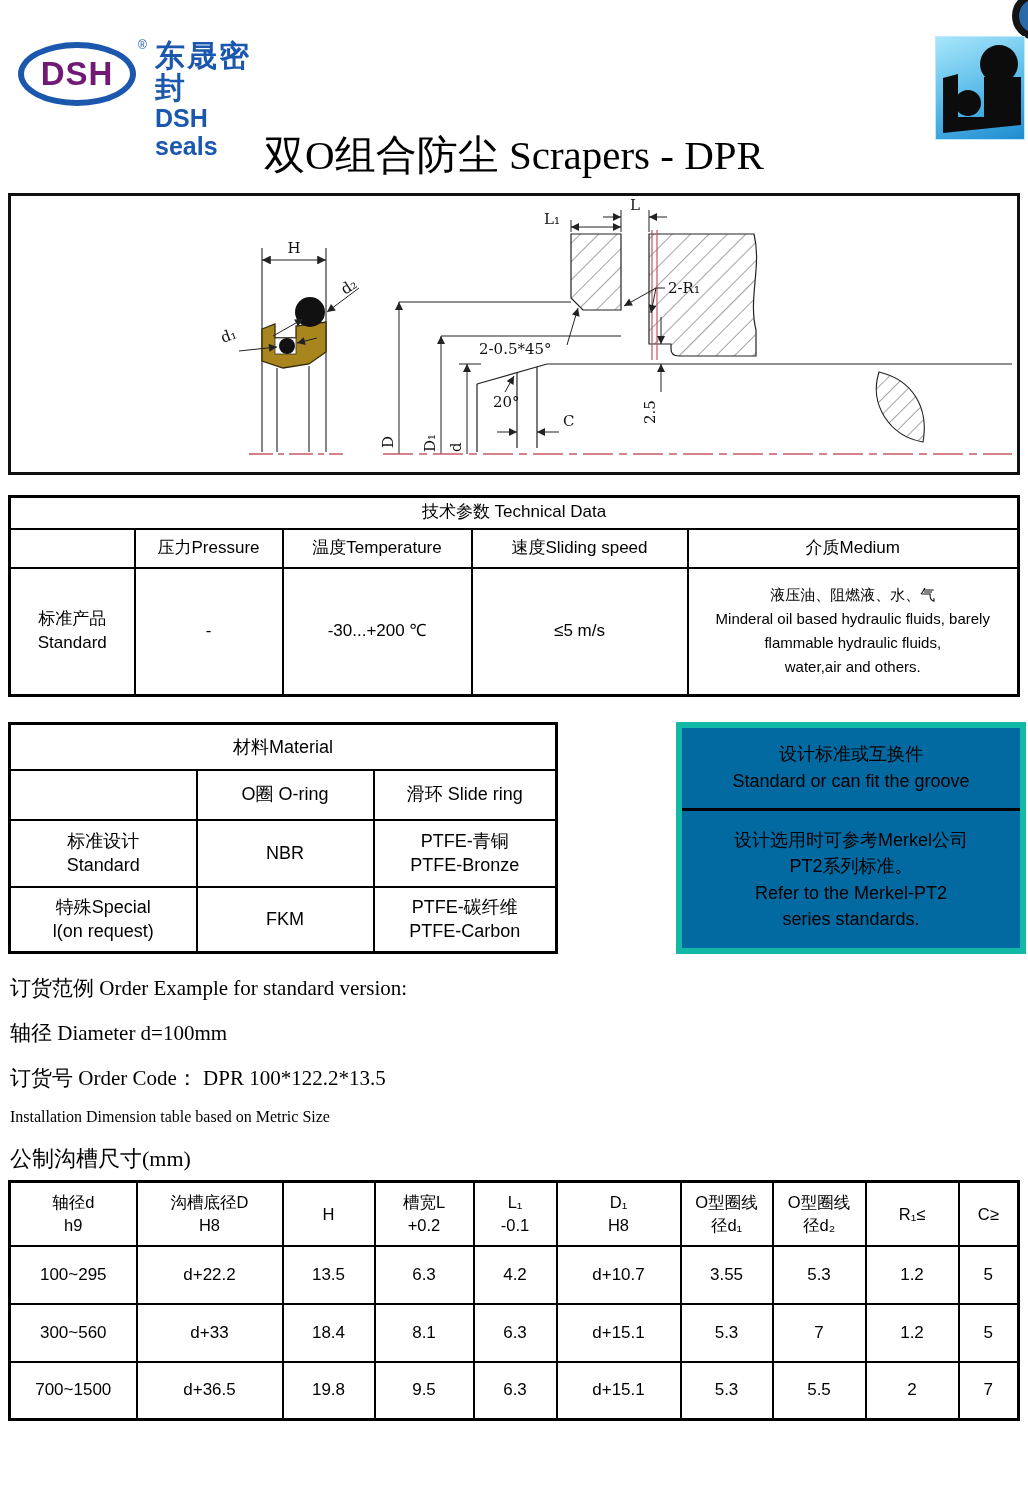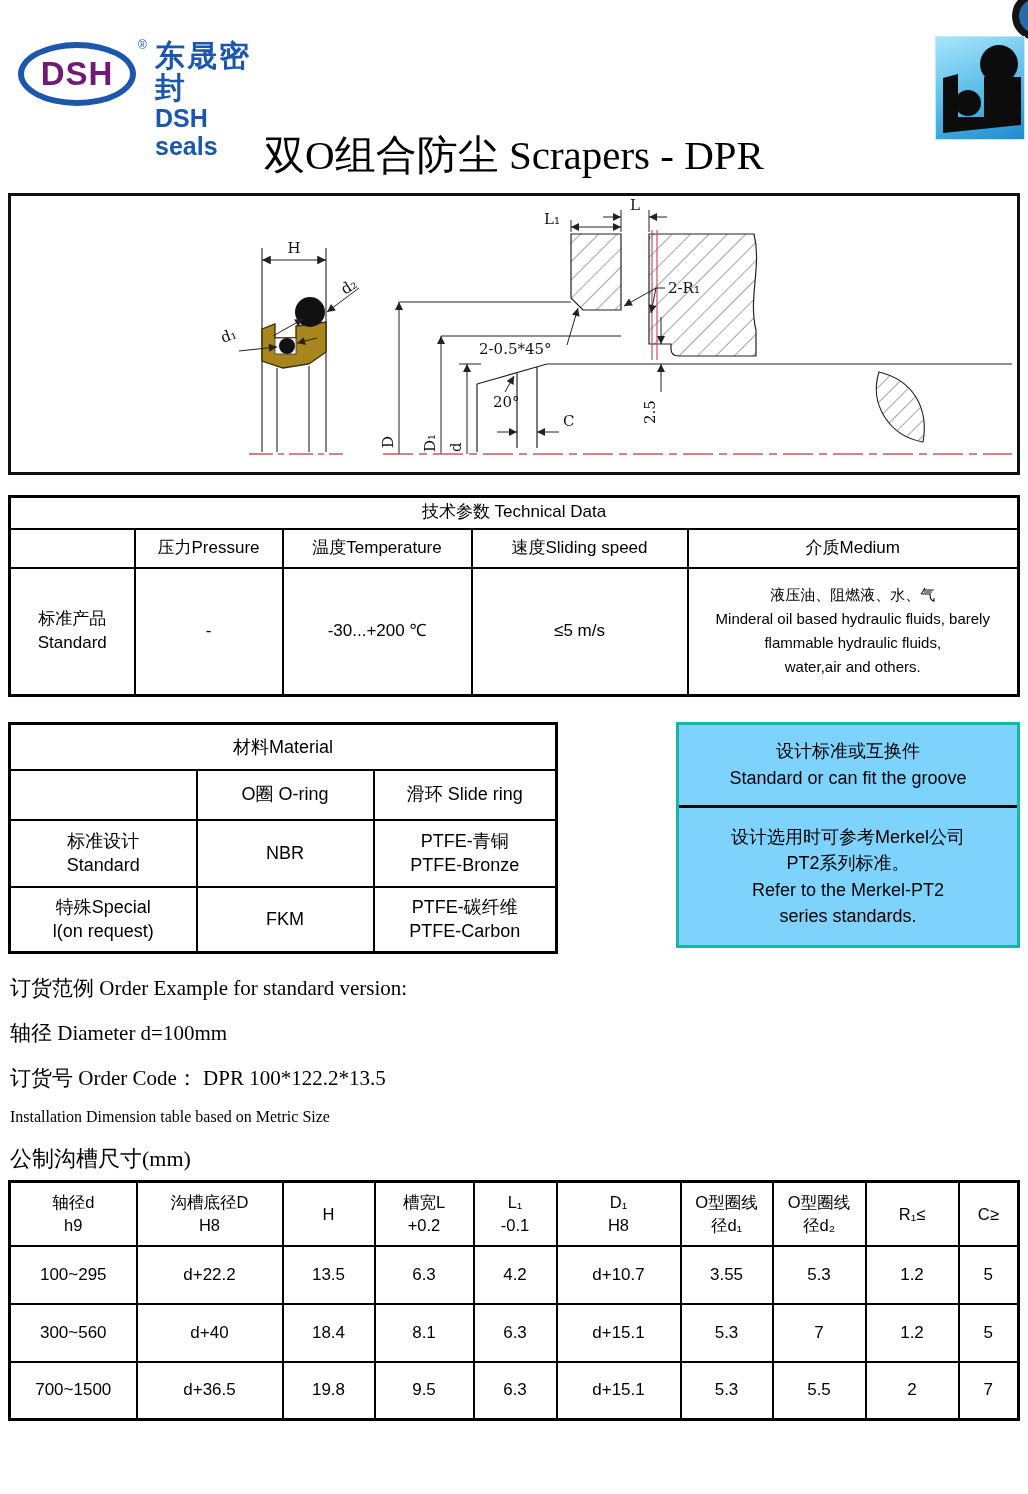--- a/index.html
+++ b/index.html
@@ -55,21 +55,21 @@
   .tech td{font-size:17px;line-height:1.45;}
   .tech .med{font-size:15px;line-height:1.6;}
   .h38{height:32px;} .h39{height:39px;} .h128{height:128px;}
   .h46{height:46px;} .h50{height:50px;} .h67{height:67px;} .h66{height:66px;}
 
   .mat{left:8px;top:722px;width:550px;}
   .mat td{font-size:18px;line-height:1.35;}
 
   .stdbox{
     left:676px;top:722px;width:338px;height:220px;
-    border:3px solid #14b8a6;background:#7dd3fc;
+    border:6px solid #14b8a6;background:#0369a1;
   }
   .std-top{
     height:80px;border-bottom:3px solid #000;
     display:flex;align-items:center;justify-content:center;
     font-size:18px;line-height:1.5;text-align:center;white-space:pre-line;
   }
   .std-bottom{
     height:137px;display:flex;align-items:center;justify-content:center;
     font-size:18px;line-height:1.45;text-align:center;white-space:pre-line;
   }
@@ -344,21 +344,21 @@
         <td>6.3</td>
         <td>4.2</td>
         <td>d+10.7</td>
         <td>3.55</td>
         <td>5.3</td>
         <td>1.2</td>
         <td>5</td>
       </tr>
       <tr>
         <td>300~560</td>
-        <td>d+40</td>
+        <td>d+33</td>
         <td>18.4</td>
         <td>8.1</td>
         <td>6.3</td>
         <td>d+15.1</td>
         <td>5.3</td>
         <td>7</td>
         <td>1.2</td>
         <td>5</td>
       </tr>
       <tr>

